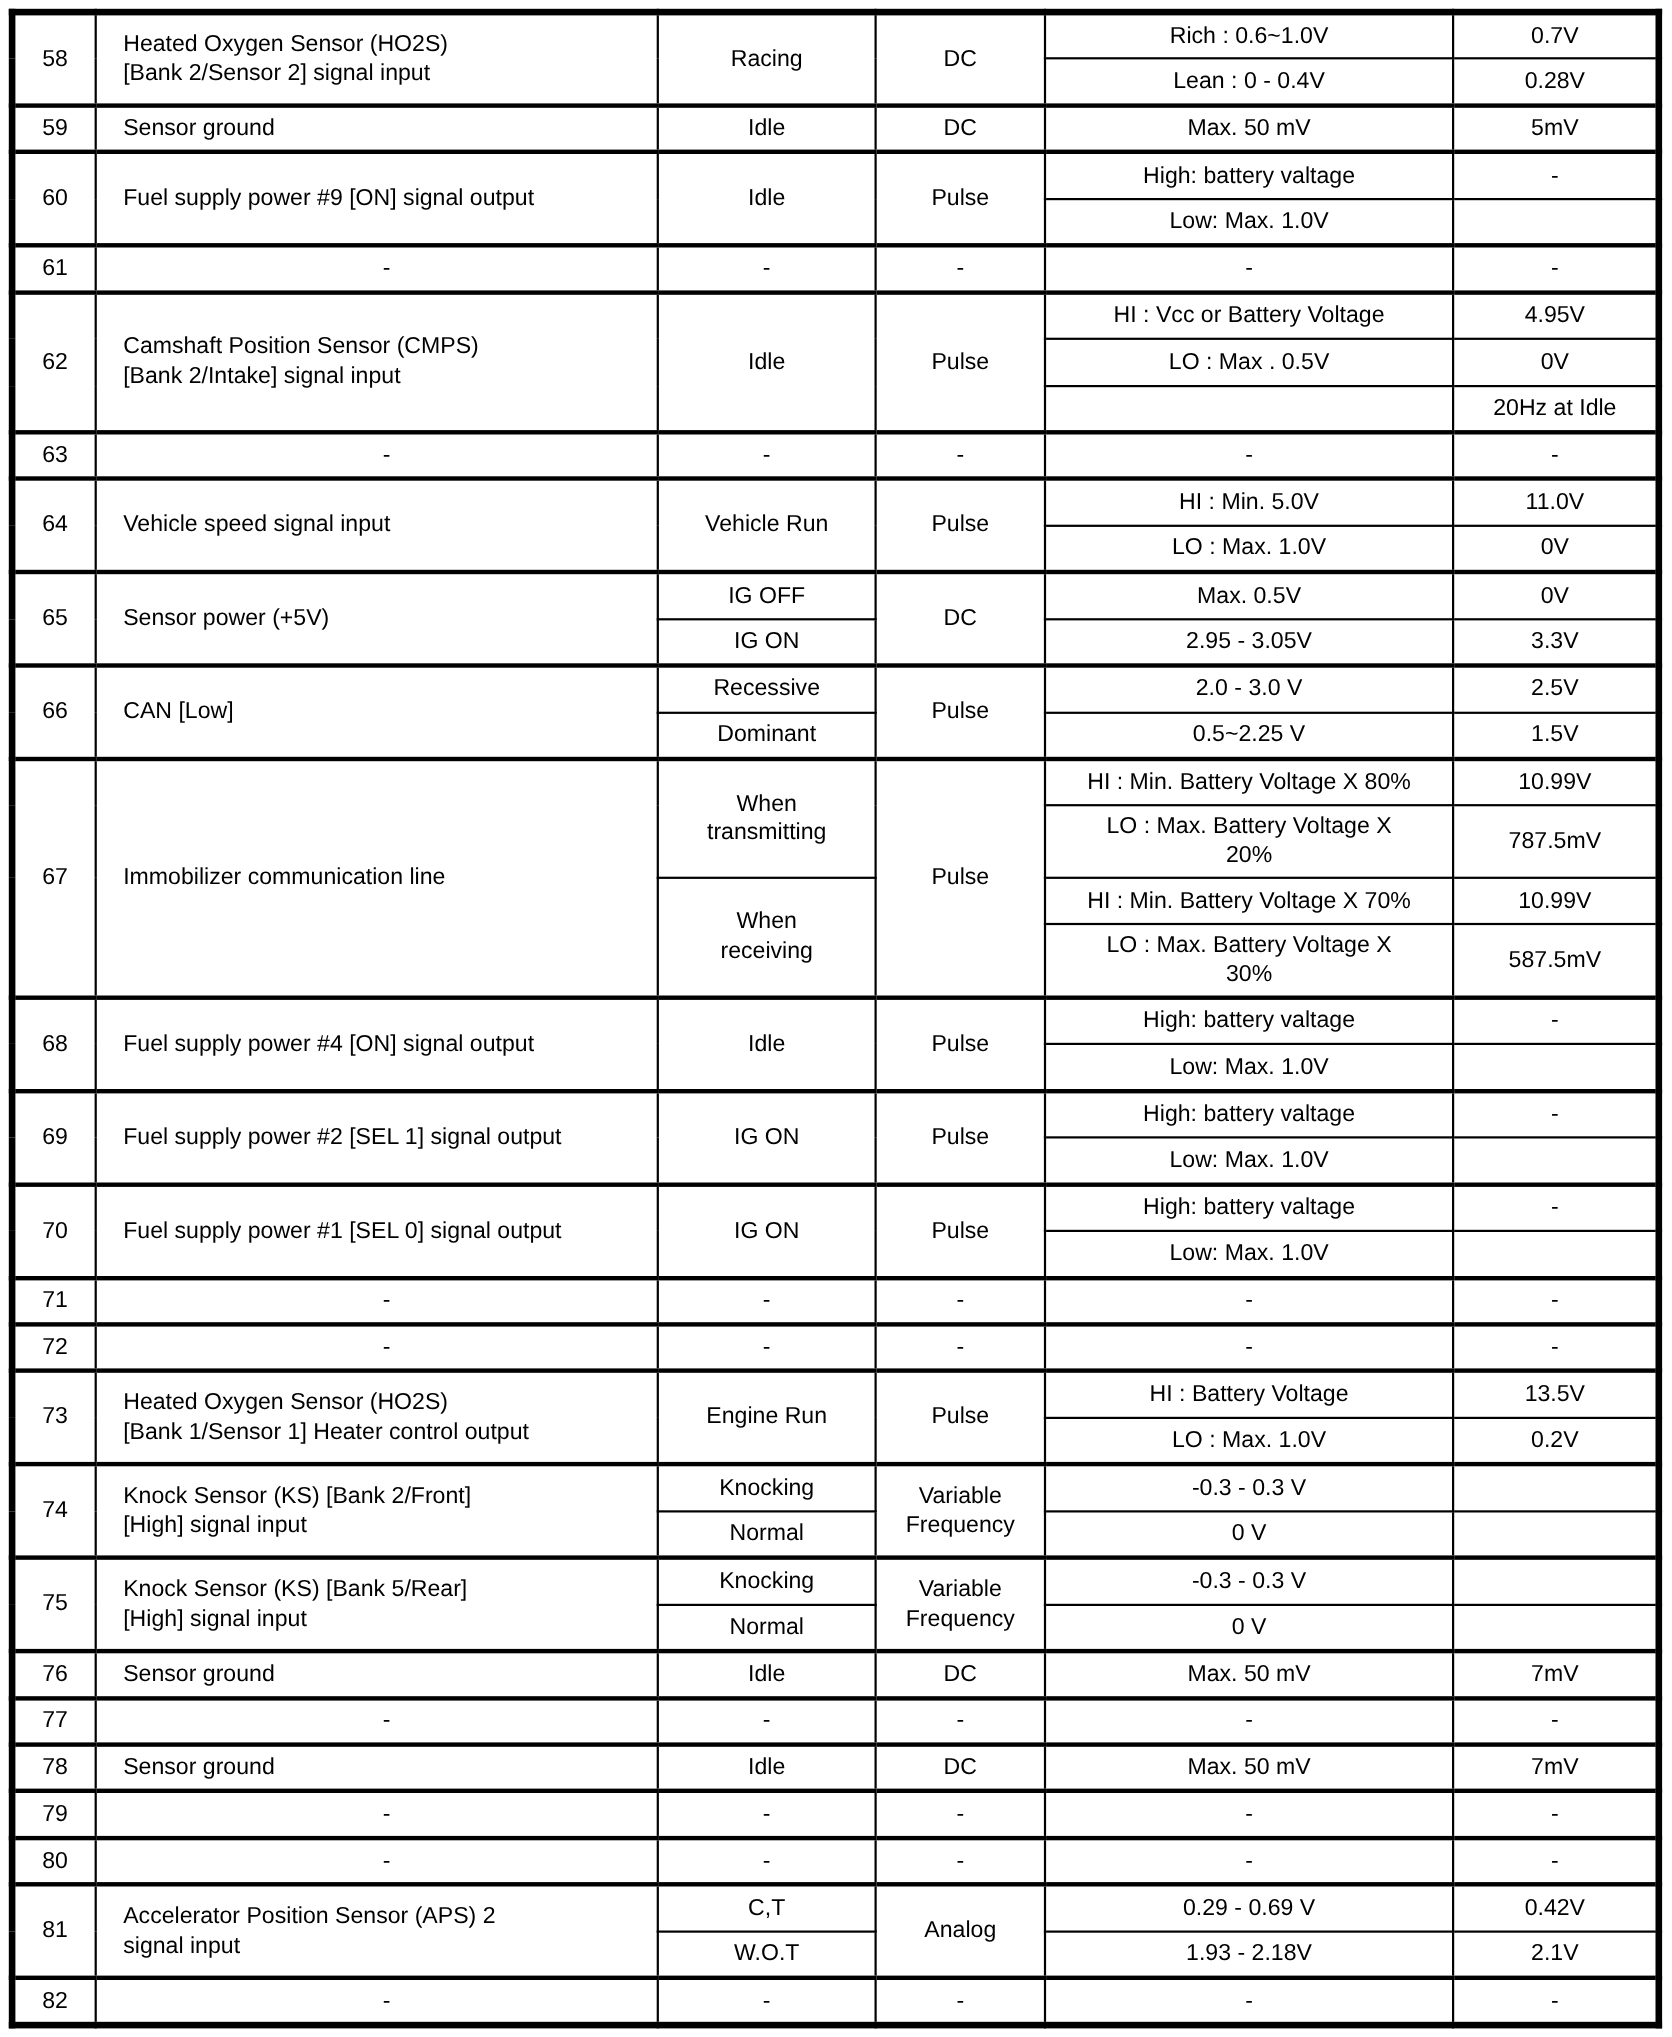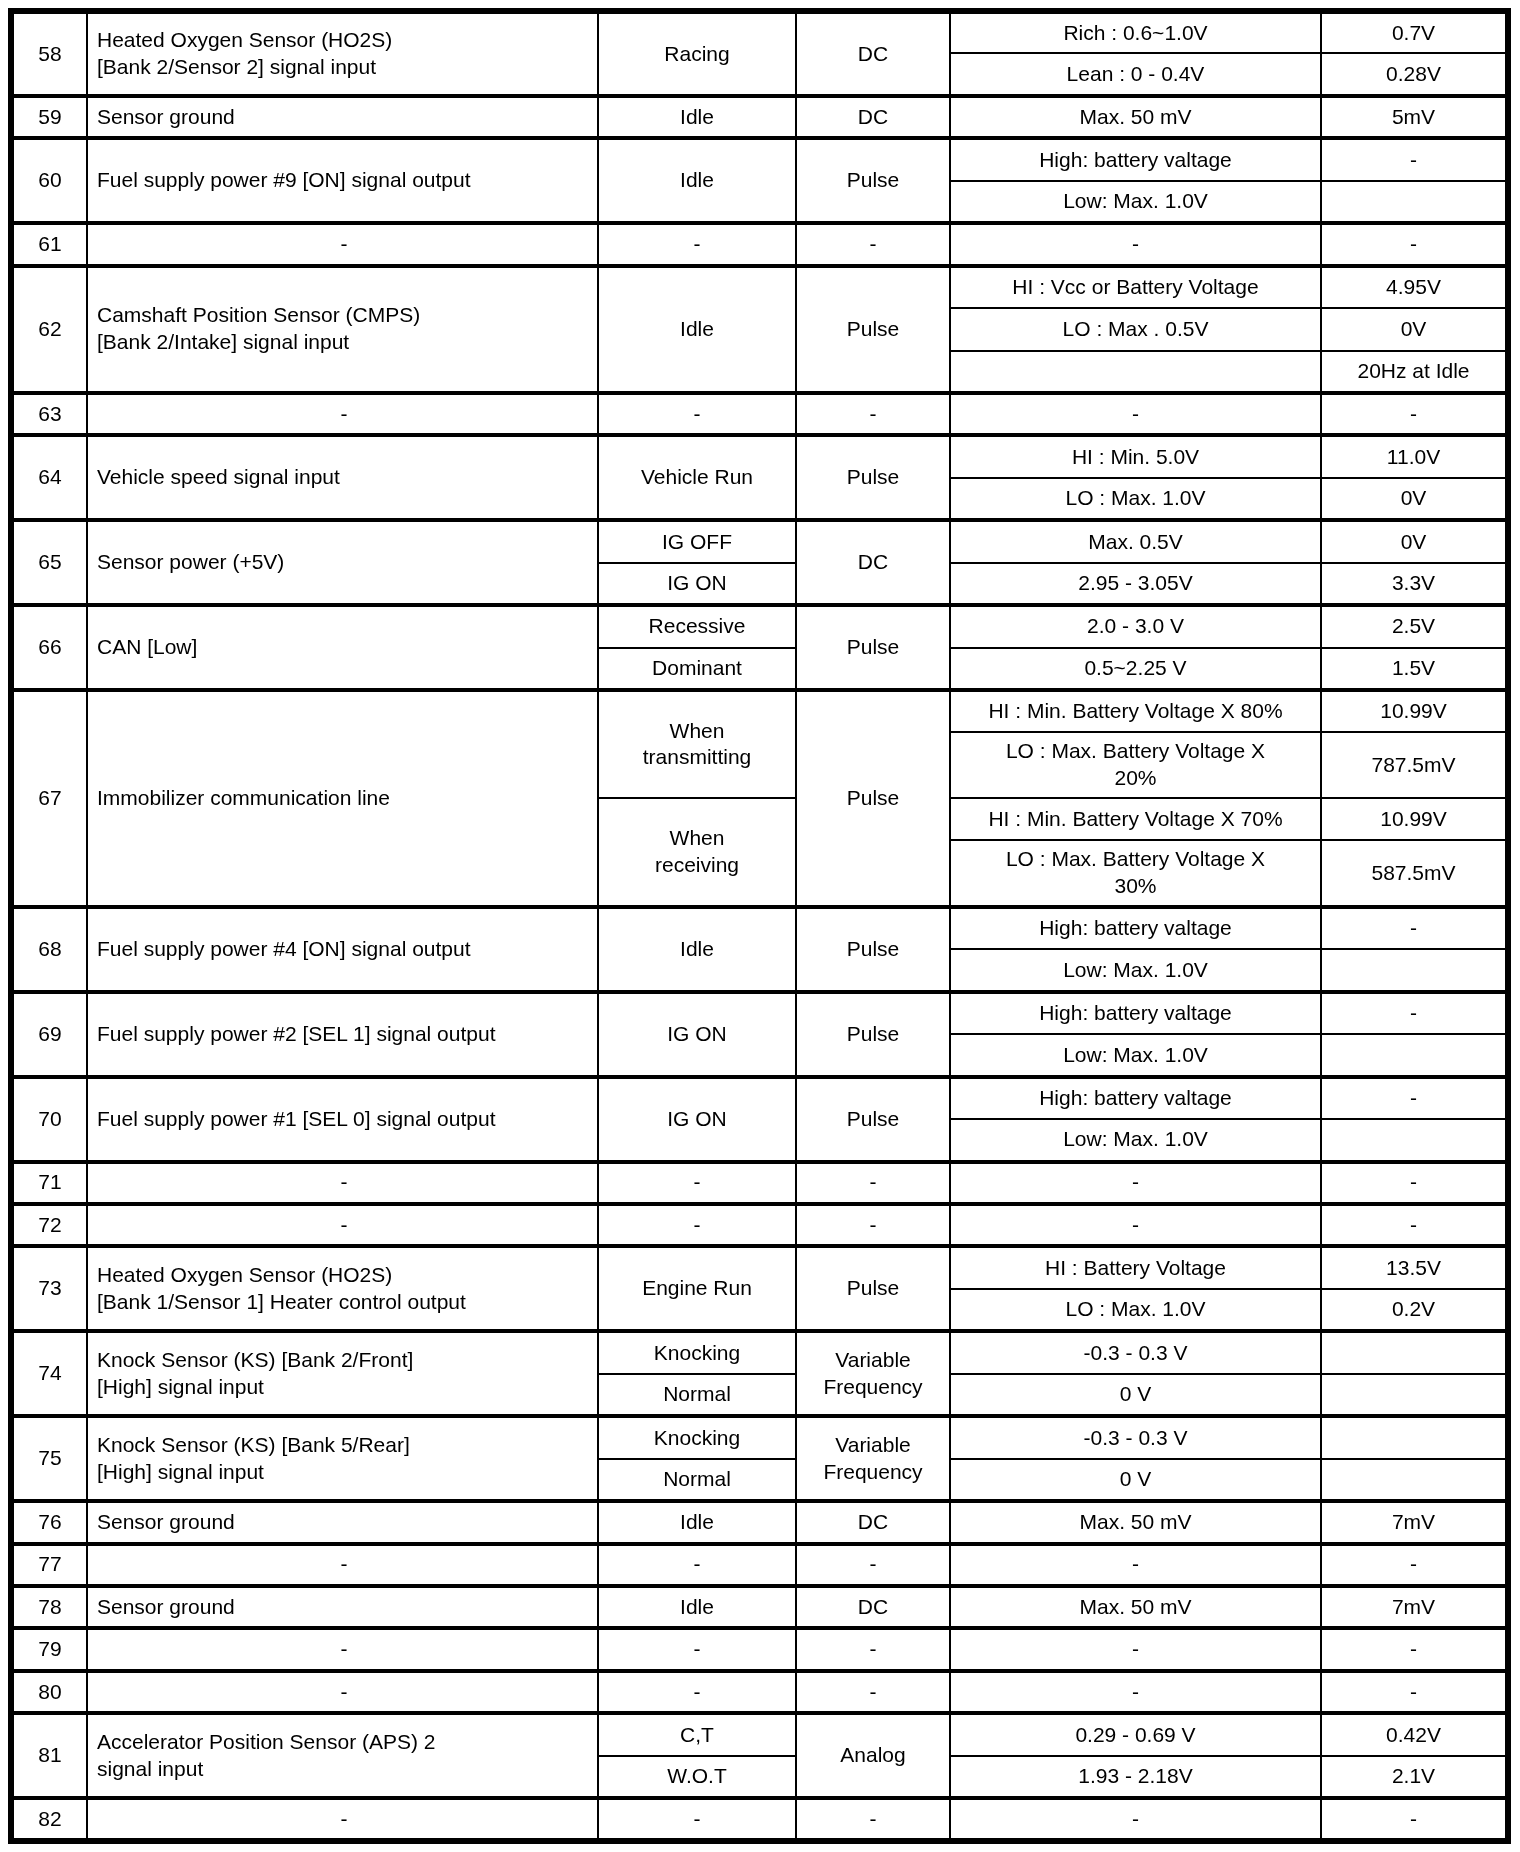--- a/index.html
+++ b/index.html
@@ -37,21 +37,21 @@
     text-align: center;
     vertical-align: middle;
     padding: 3px 6px;
     white-space: pre-line;
     overflow: hidden;
     word-wrap: break-word;
   }
   tr { height: 40px; }
   tr.row-start td { border-top: 4px solid #000000; }
   td.pin  { text-align: center; }
-  td.desc { text-align: left; padding-left: 9px; }
+  td.desc { text-align: left; padding-left: 24px; }
   td.desc.dashcell { text-align: center; }
 </style>
 </head>
 <body>
 
 <div class="page">
   <table class="pin-table">
     <colgroup>
       <col style="width:76px">
       <col style="width:511px">

